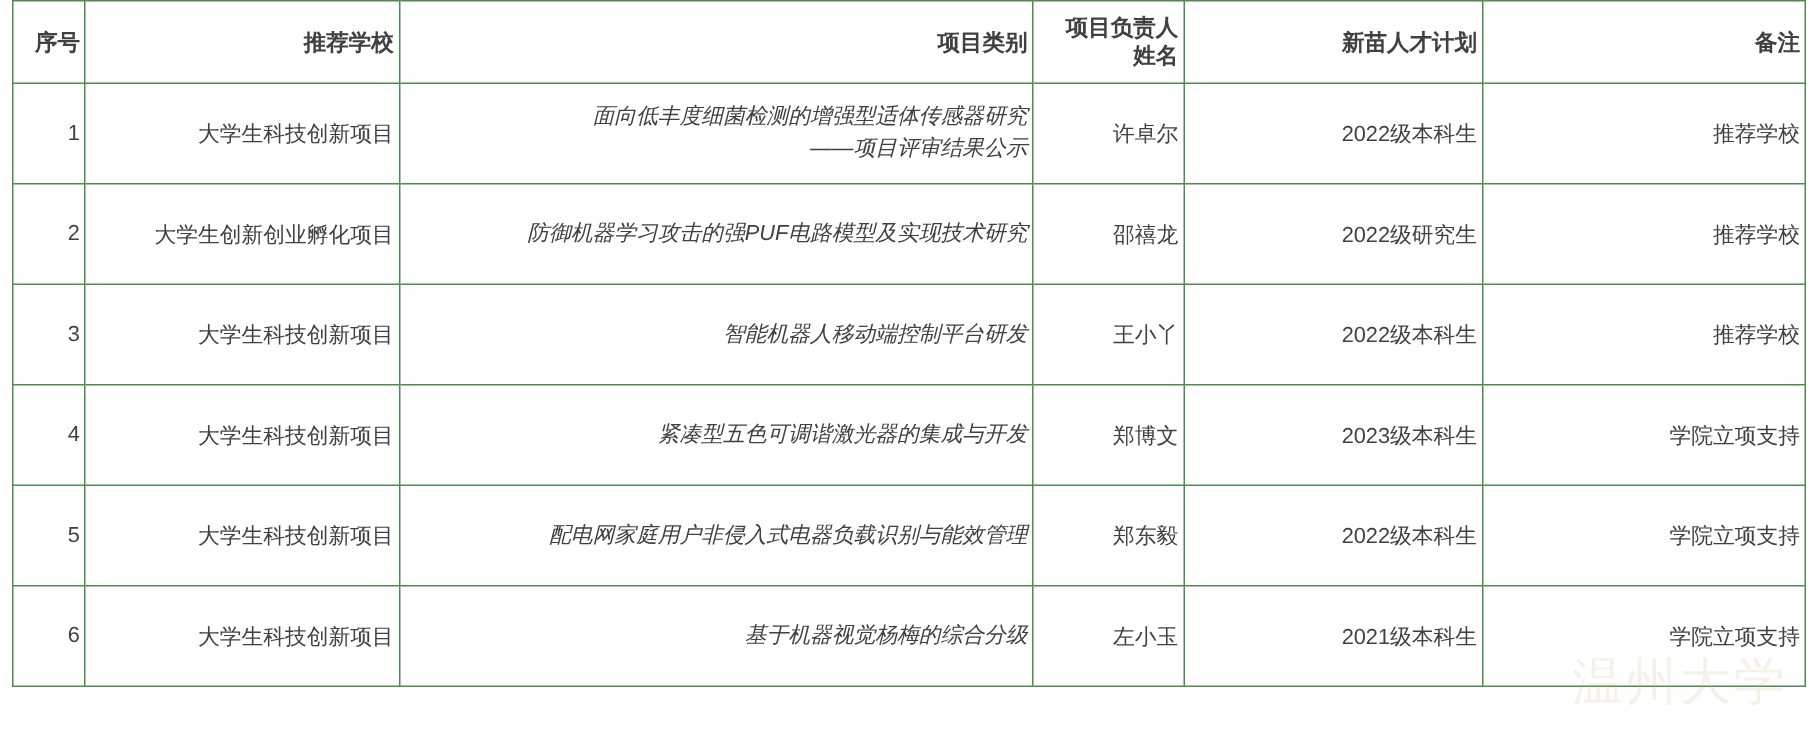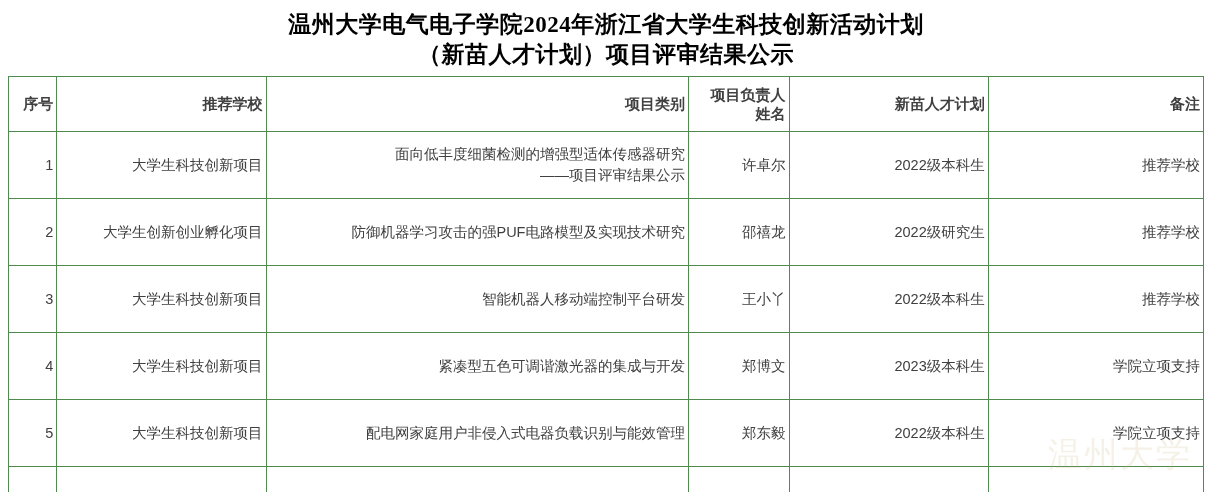--- a/index.html
+++ b/index.html
@@ -61,20 +61,21 @@
   .col-seq { width: 48px; }
   .col-cat { width: 208px; }
   .col-name { width: 420px; }
   .col-leader { width: 100px; }
   .col-grade { width: 198px; }
   .col-note { width: 214px; }
 
   .cell-multiline {
     line-height: 21px;
     display: block;
+    font-style: italic;
   }
   .hdr-two-line {
     line-height: 19px;
     display: block;
   }
   .watermark {
     position: absolute;
     right: 20px;
     bottom: 14px;
     font-size: 34px;
@@ -84,24 +85,20 @@
     pointer-events: none;
     user-select: none;
     font-family: "Liberation Sans", sans-serif;
   }
 </style>
 </head>
 <body>
 
 <div class="page">
 
-  <div class="title-block">
-    <div class="title-line">温州大学电气电子学院2024年浙江省大学生科技创新活动计划</div>
-    <div class="title-line">（新苗人才计划）项目评审结果公示</div>
-  </div>
 
   <table class="main-table">
     <colgroup>
       <col class="col-seq">
       <col class="col-cat">
       <col class="col-name">
       <col class="col-leader">
       <col class="col-grade">
       <col class="col-note">
     </colgroup>

